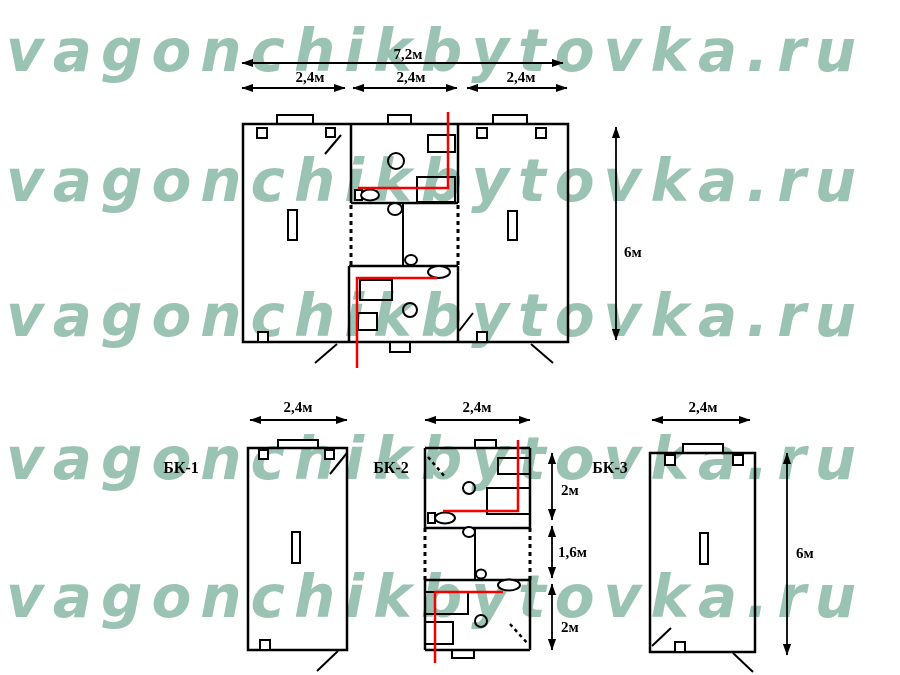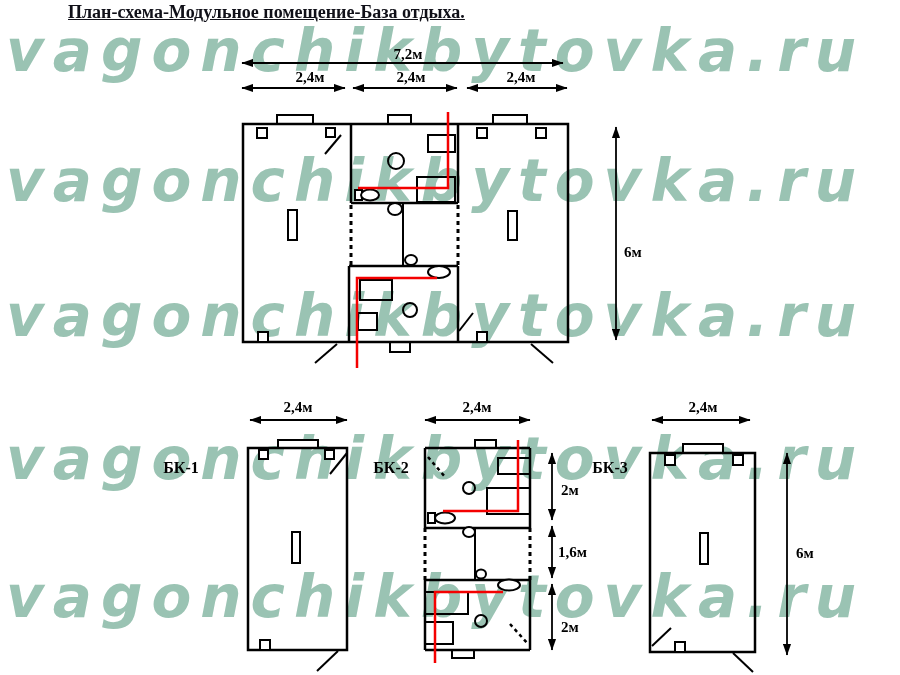--- a/index.html
+++ b/index.html
@@ -26,21 +26,20 @@
 <body>
 
 <div class="page">
 
   <div class="watermark" style="top:22px">vagonchikbytovka.ru</div>
   <div class="watermark" style="top:152px">vagonchikbytovka.ru</div>
   <div class="watermark" style="top:287px">vagonchikbytovka.ru</div>
   <div class="watermark" style="top:430px">vagonchikbytovka.ru</div>
   <div class="watermark" style="top:568px">vagonchikbytovka.ru</div>
 
-  <div class="title">План-схема-Модульное помещение-База отдыха.</div>
 
   <svg class="plan" width="900" height="675" viewBox="0 0 900 675">
     <defs>
       <marker id="arr" viewBox="0 0 10 7" refX="9.5" refY="3.5" markerWidth="12" markerHeight="9" markerUnits="userSpaceOnUse" orient="auto-start-reverse">
         <path d="M0,0 L10,3.5 L0,7 Z" fill="#000"></path>
       </marker>
     </defs>
 
     <g>
       <line class="dim" x1="242" y1="63" x2="563" y2="63" marker-start="url(#arr)" marker-end="url(#arr)"></line>

